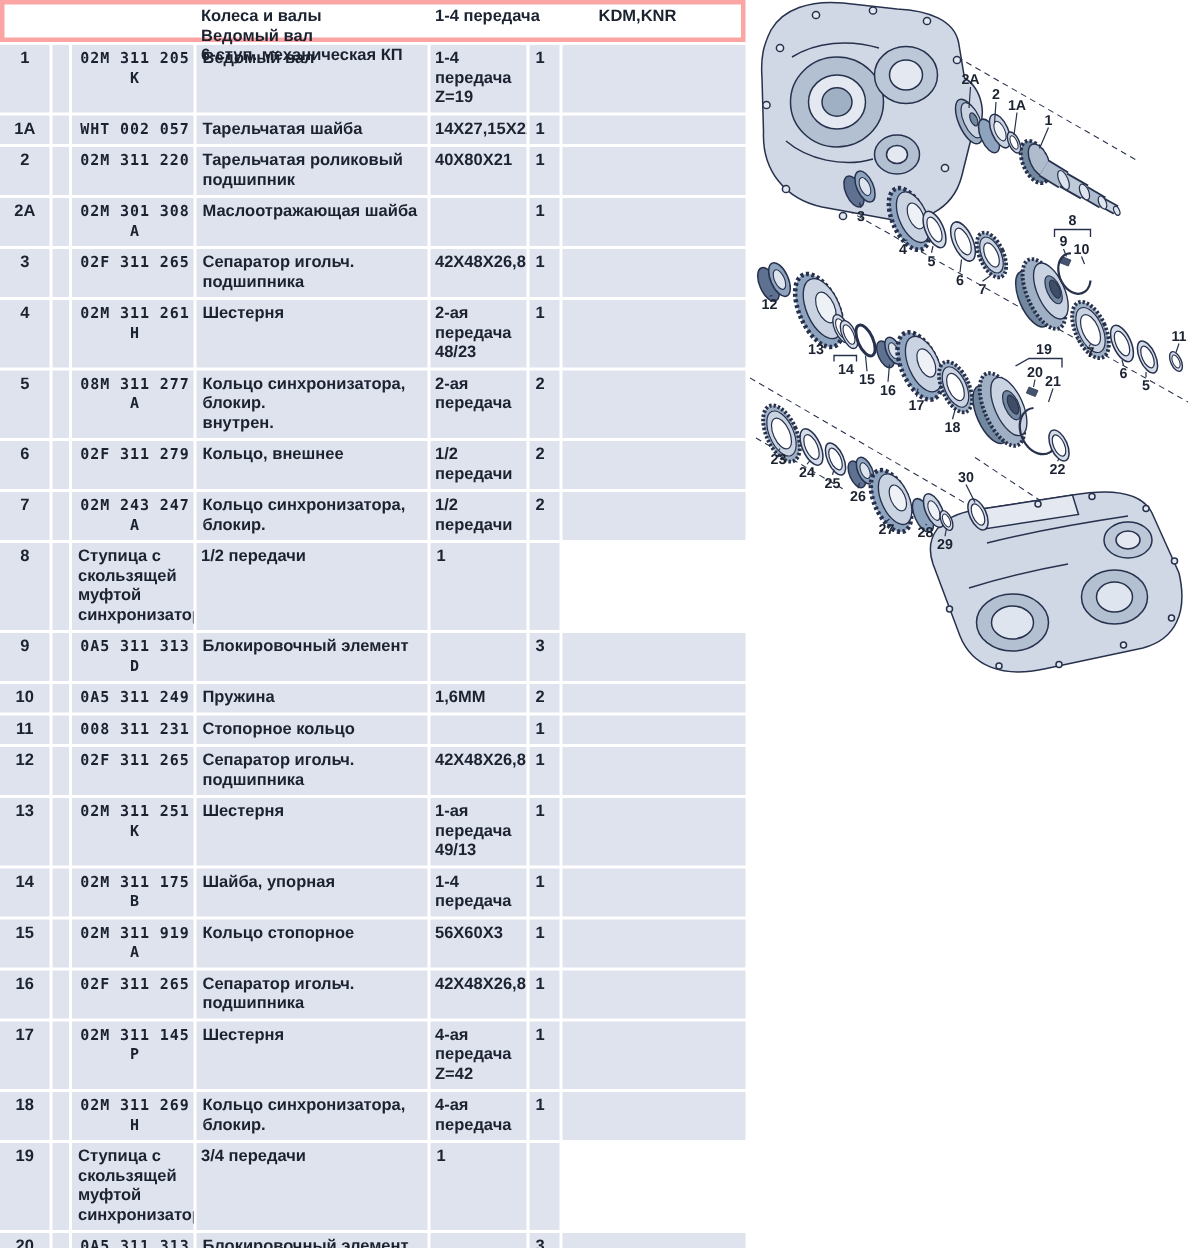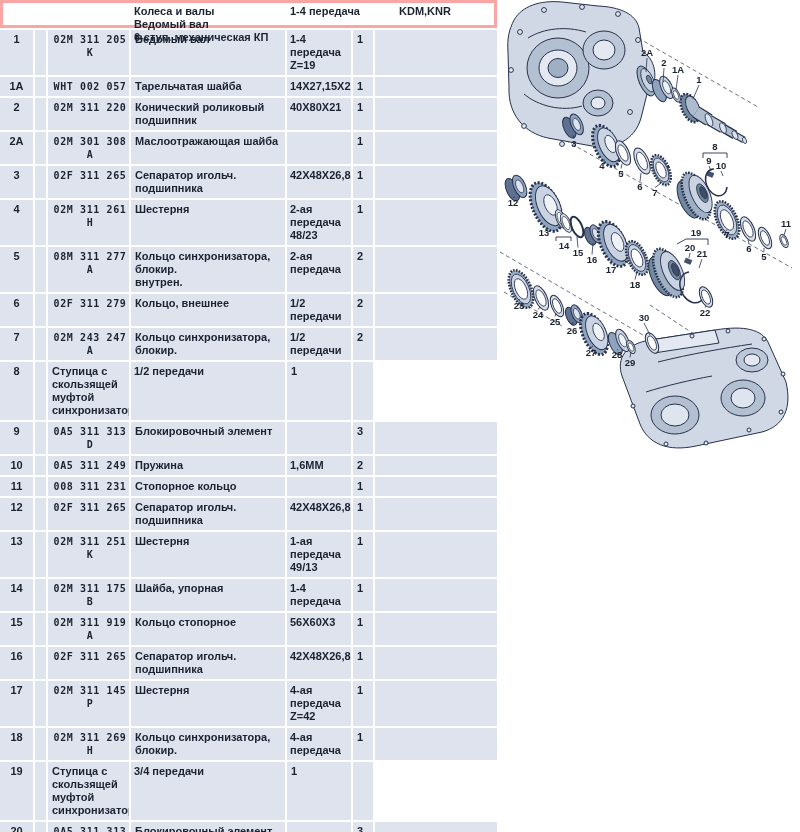--- a/index.html
+++ b/index.html
@@ -72,21 +72,21 @@
         <div class="cell c-part">WHT 002 057</div>
         <div class="cell c-desc">Тарельчатая шайба</div>
         <div class="cell c-model">14X27,15X2X10</div>
         <div class="cell c-qty">1</div>
         <div class="cell c-note"></div>
       </div>
       <div class="trow">
         <div class="cell c-pos">2</div>
         <div class="cell c-spacer"></div>
         <div class="cell c-part">02M 311 220</div>
-        <div class="cell c-desc">Конический роликовый подшипник</div>
+        <div class="cell c-desc">Тарельчатая роликовый подшипник</div>
         <div class="cell c-model">40X80X21</div>
         <div class="cell c-qty">1</div>
         <div class="cell c-note"></div>
       </div>
       <div class="trow">
         <div class="cell c-pos">2A</div>
         <div class="cell c-spacer"></div>
         <div class="cell c-part">02M 301 308 A</div>
         <div class="cell c-desc">Маслоотражающая шайба</div>
         <div class="cell c-model"></div>

